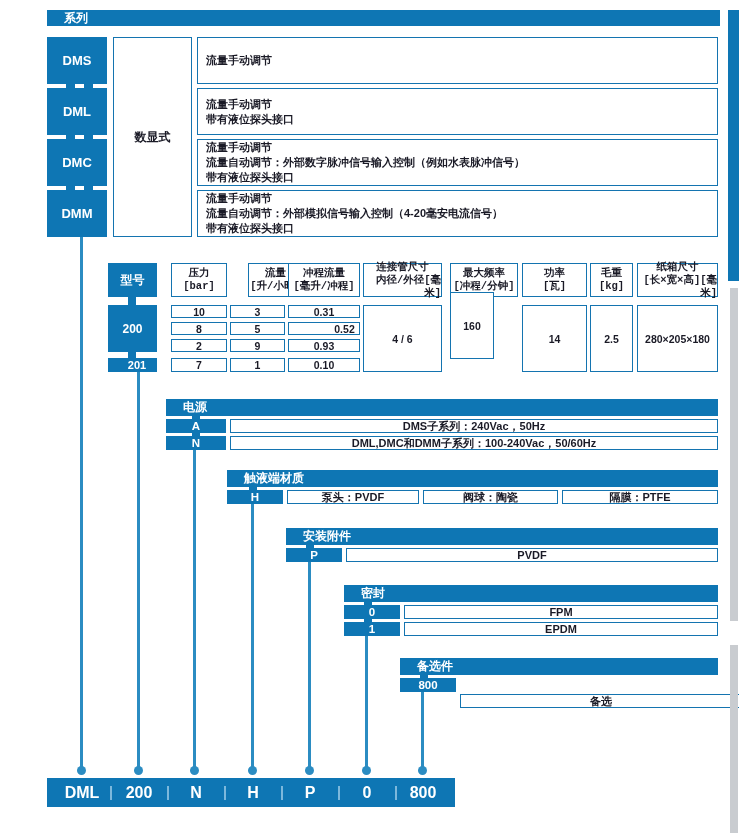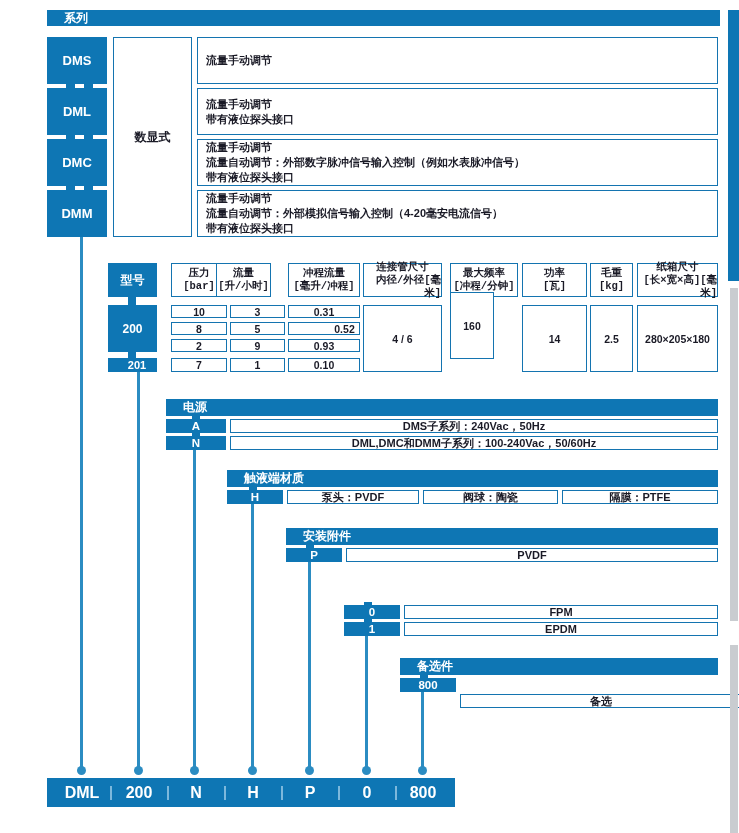--- a/index.html
+++ b/index.html
@@ -73,21 +73,21 @@
   </div>
 
   <div class="abs bluebox" style="left:108px;top:263px;width:49px;height:34px;font-size:12px;">
       <span>型号</span>
     </div>
 
   <div class="abs wbox h2line" style="left:171px;top:263px;width:56px;height:34px;">
     <div>压力</div>
     <div>[bar]</div>
   </div>
-  <div class="abs wbox h2line" style="left:216px;top:263px;width:55px;height:34px;">
+  <div class="abs wbox h2line" style="left:248px;top:263px;width:55px;height:34px;">
     <div>流量</div>
     <div>[升/小时]</div>
   </div>
   <div class="abs wbox h2line" style="left:288px;top:263px;width:72px;height:34px;">
     <div>冲程流量</div>
     <div>[毫升/冲程]</div>
   </div>
   <div class="abs wbox h2line" style="left:363px;top:263px;width:79px;height:34px;">
     <div>连接管尺寸</div>
     <div>内径/外径[毫米]</div>
@@ -211,20 +211,23 @@
       <span>安装附件</span>
     </div>
   <div class="abs stub" style="left:306px;top:545px;width:8px;height:3px;"></div>
   <div class="abs bluebox codebox" style="left:286px;top:548px;width:56px;height:14px;">
       <span>P</span>
     </div>
   <div class="abs wbox valrow" style="left:346px;top:548px;width:372px;height:14px;">
       <span>PVDF</span>
     </div>
 
+  <div class="abs hdrbar" style="left:344px;top:585px;width:374px;height:17px;">
+      <span>密封</span>
+    </div>
   <div class="abs stub" style="left:364px;top:602px;width:8px;height:3px;"></div>
   <div class="abs bluebox codebox" style="left:344px;top:605px;width:56px;height:14px;">
       <span>0</span>
     </div>
   <div class="abs wbox valrow" style="left:404px;top:605px;width:314px;height:14px;">
       <span>FPM</span>
     </div>
   <div class="abs stub" style="left:364px;top:619px;width:8px;height:3px;"></div>
   <div class="abs bluebox codebox" style="left:344px;top:622px;width:56px;height:14px;">
       <span>1</span>

